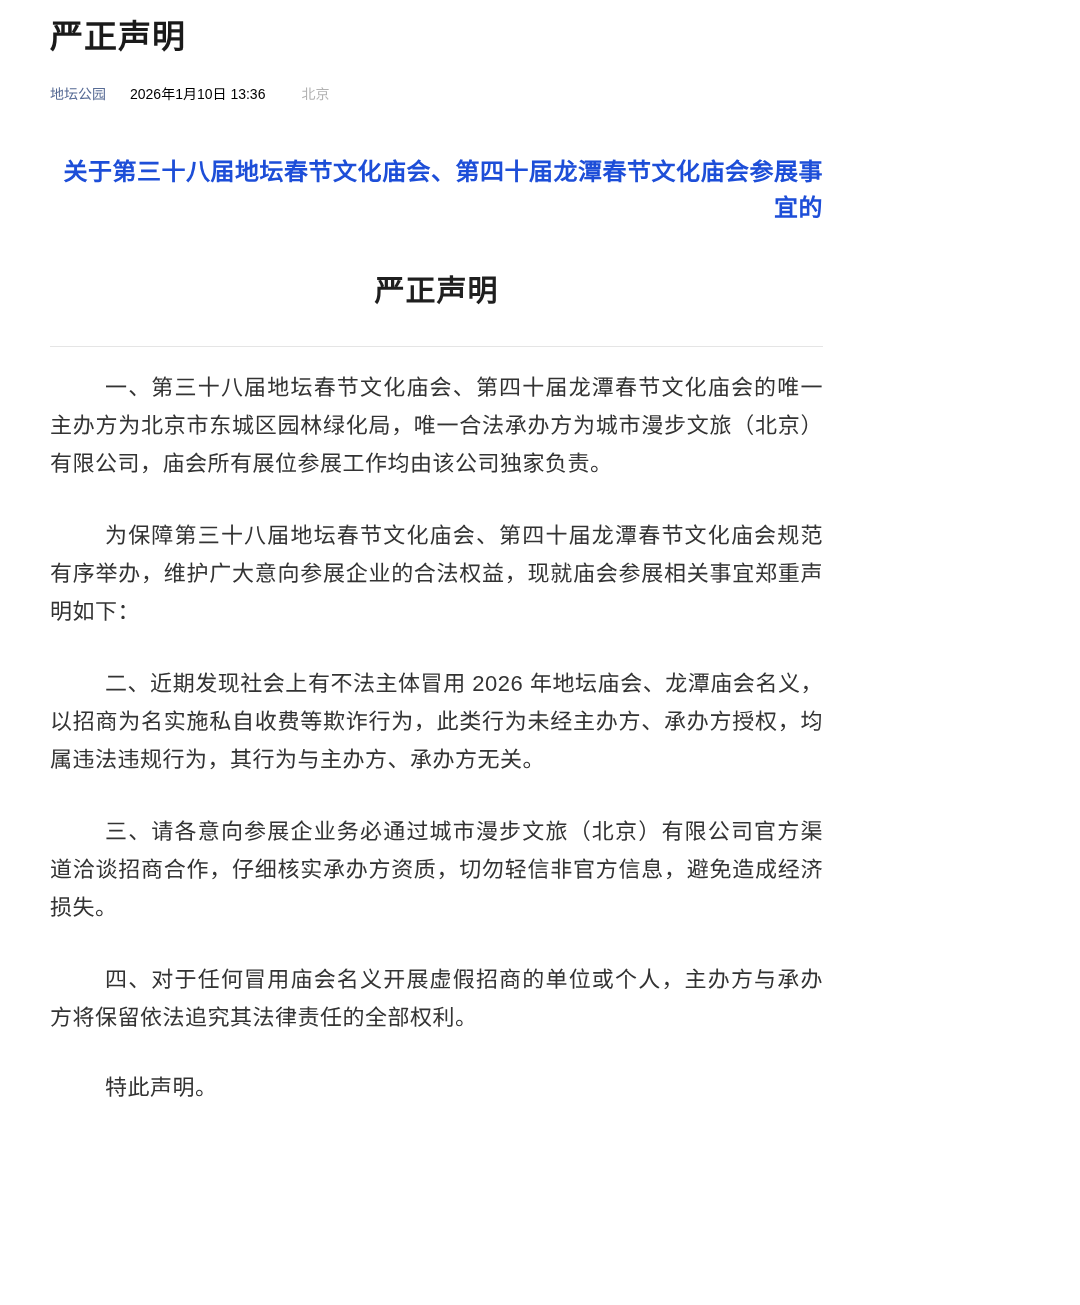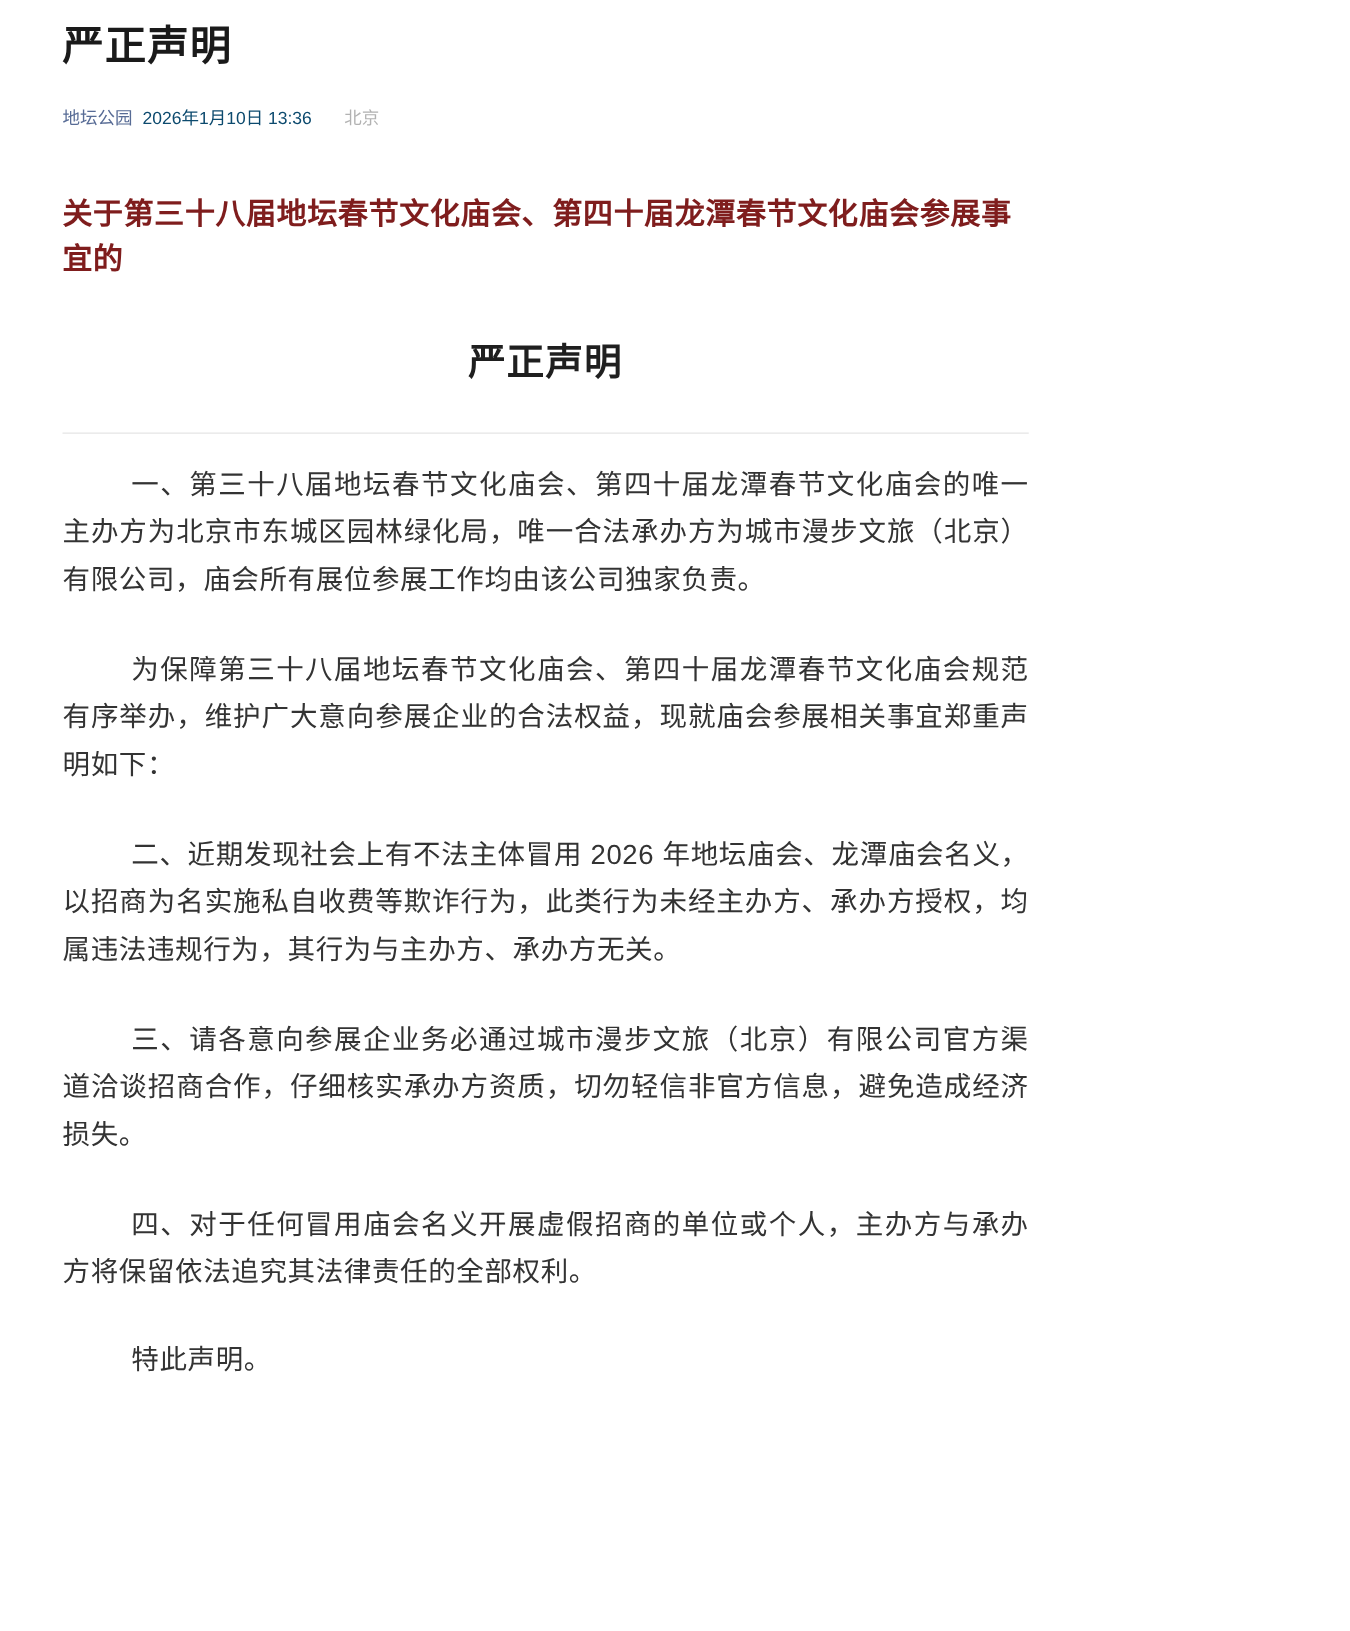--- a/index.html
+++ b/index.html
@@ -30,35 +30,35 @@
     line-height: 32px;
     display: flex;
     align-items: baseline;
   }
   .account-link {
     color: #576b95;
     text-decoration: none;
     cursor: pointer;
   }
   .meta-datetime {
-    color: #0c4a6e;
-    margin-left: 8px;
+    color: #000000;
+    margin-left: 24px;
   }
   .meta-location {
     color: #b2b2b2;
-    margin-left: 26px;
+    margin-left: 36px;
   }
   
   .headline {
     margin-top: 44px;
-    text-align: left;
+    text-align: right;
     font-size: 24px;
     line-height: 36px;
     font-weight: 700;
-    color: #7f1d1d;
+    color: #1d4ed8;
     letter-spacing: 0.5px;
   }
   .subtitle {
     margin-top: 43px;
     text-align: center;
     font-size: 30px;
     line-height: 44px;
     font-weight: 700;
     color: #1f1f1f;
     letter-spacing: 1px;

